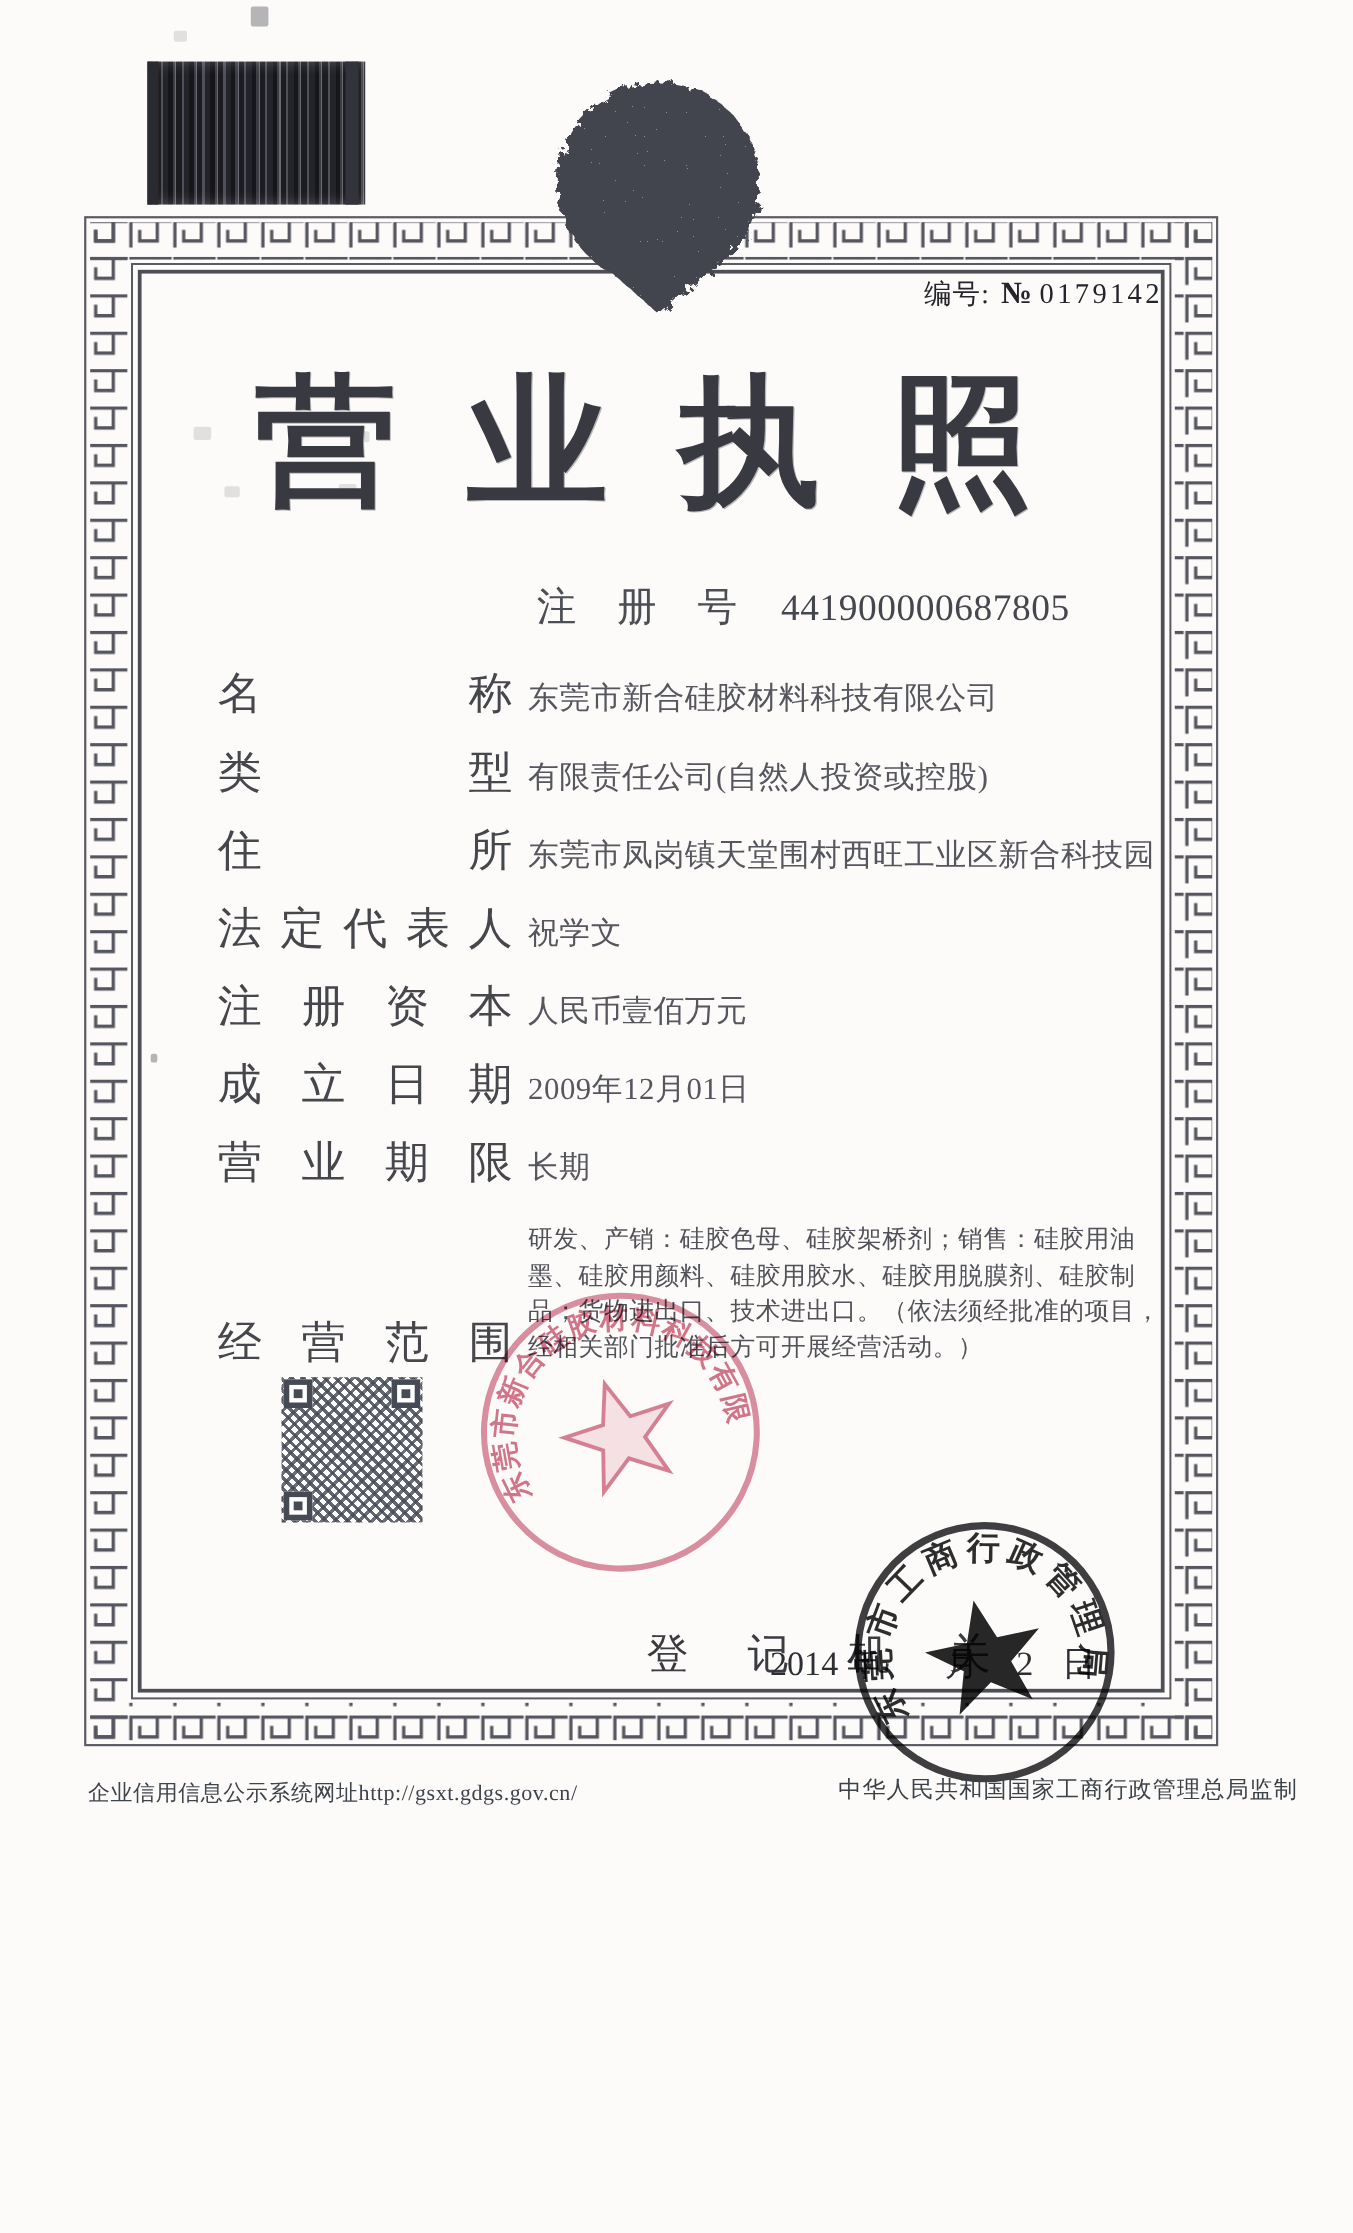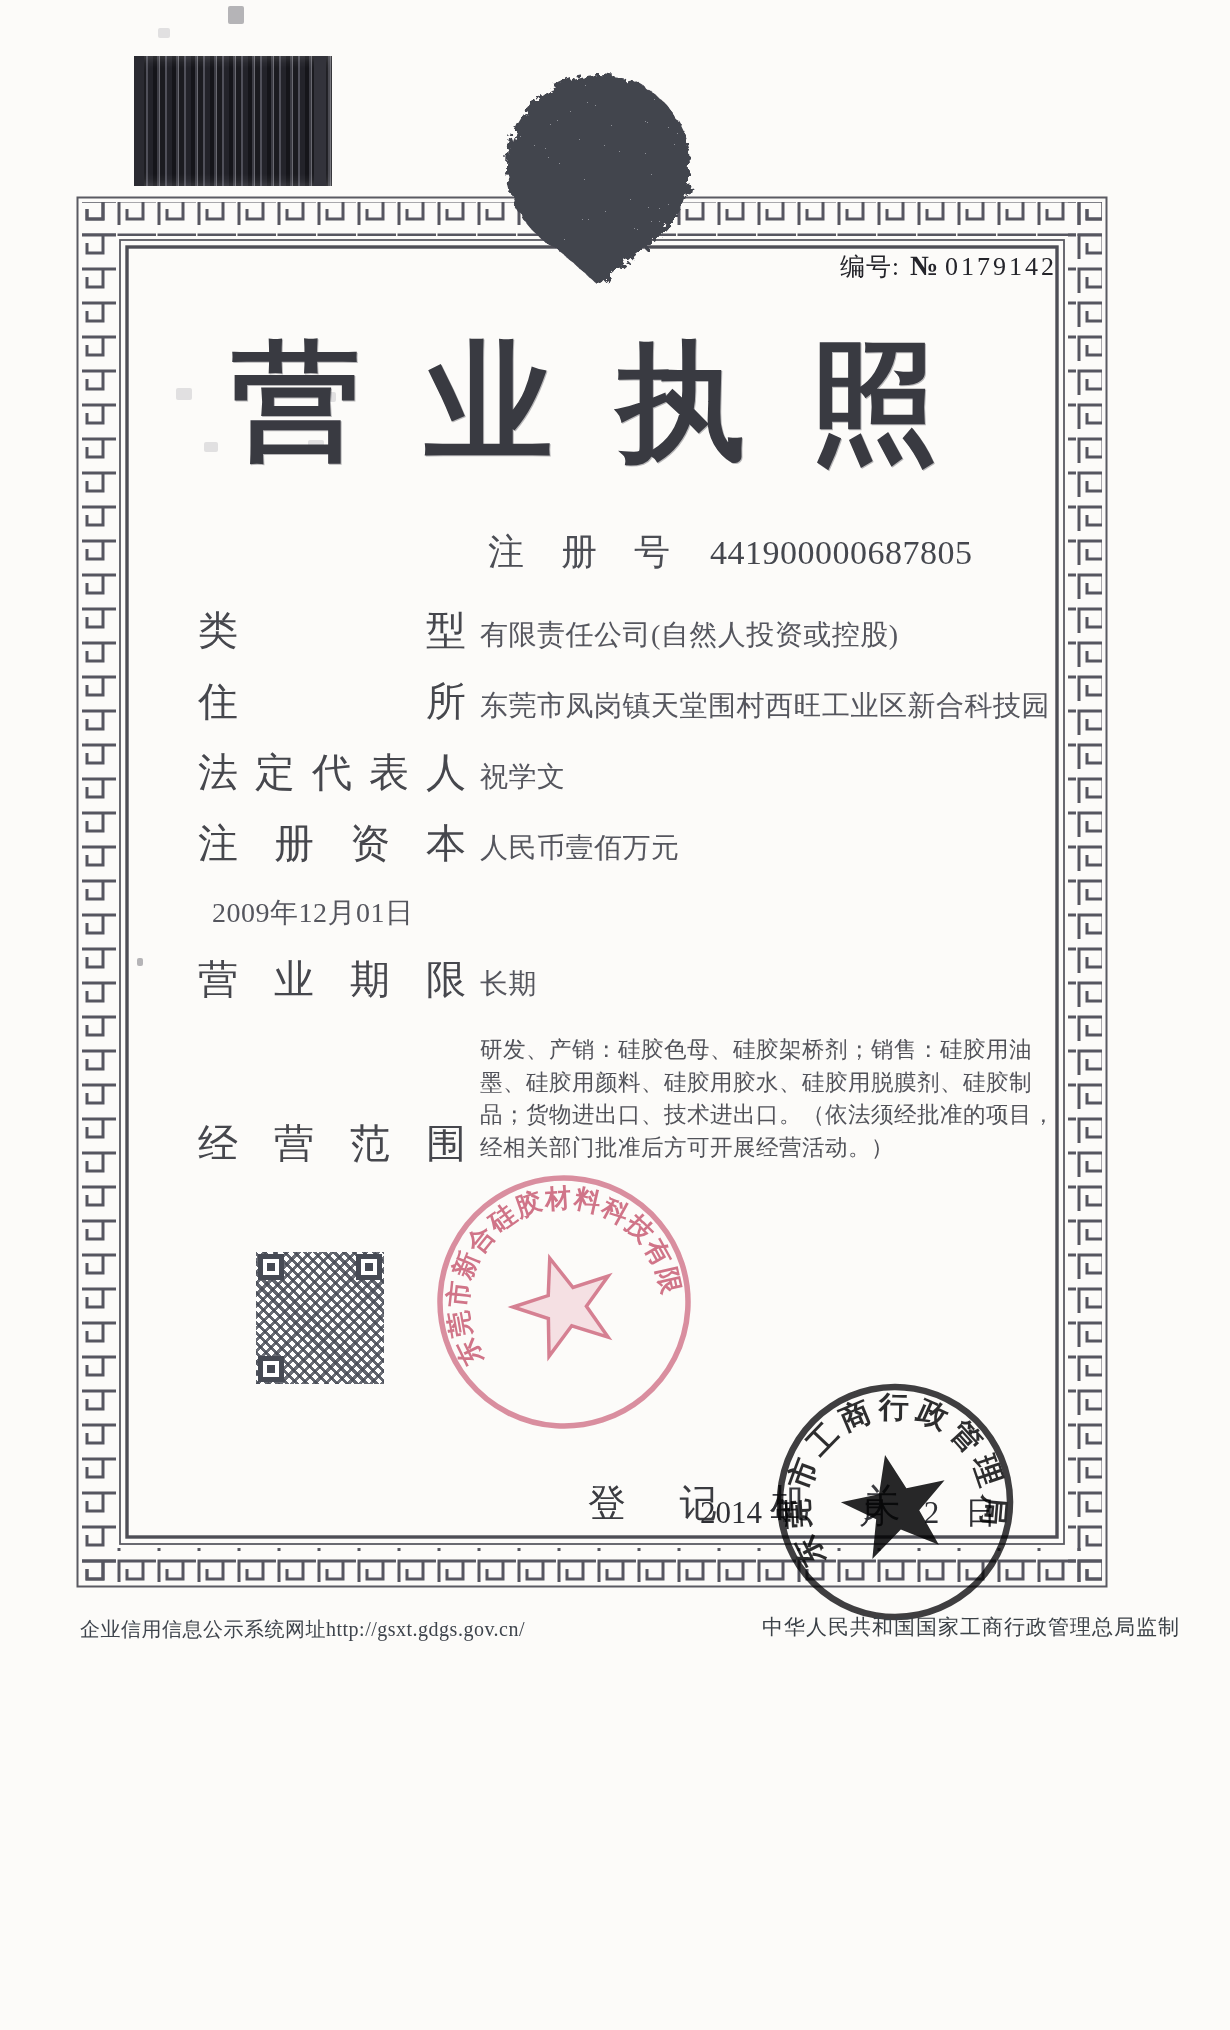--- a/index.html
+++ b/index.html
@@ -160,36 +160,41 @@
   <span>照</span>
 </div>
 
 <div class="abs regno">
   <span class="lbl">注 册 号</span>
   <span class="val">441900000687805</span>
 </div>
 
 <div class="abs fields">
   <div class="frow">
+    <div class="f-label">名称</div>
+    <div class="f-value">东莞市新合硅胶材料科技有限公司</div>
+  </div>
+  <div class="frow">
     <div class="f-label">类型</div>
     <div class="f-value">有限责任公司(自然人投资或控股)</div>
   </div>
   <div class="frow">
     <div class="f-label">住所</div>
     <div class="f-value">东莞市凤岗镇天堂围村西旺工业区新合科技园</div>
   </div>
   <div class="frow">
     <div class="f-label">法定代表人</div>
     <div class="f-value">祝学文</div>
   </div>
   <div class="frow">
     <div class="f-label">注册资本</div>
     <div class="f-value">人民币壹佰万元</div>
   </div>
   <div class="frow">
+    <div class="f-label">成立日期</div>
     <div class="f-value">2009年12月01日</div>
   </div>
   <div class="frow">
     <div class="f-label">营业期限</div>
     <div class="f-value">长期</div>
   </div>
   <div class="frow scope">
     <div class="f-label">经营范围</div>
     <div class="f-value">研发、产销：硅胶色母、硅胶架桥剂；销售：硅胶用油墨、硅胶用颜料、硅胶用胶水、硅胶用脱膜剂、硅胶制品；货物进出口、技术进出口。（依法须经批准的项目，经相关部门批准后方可开展经营活动。）</div>
   </div>

